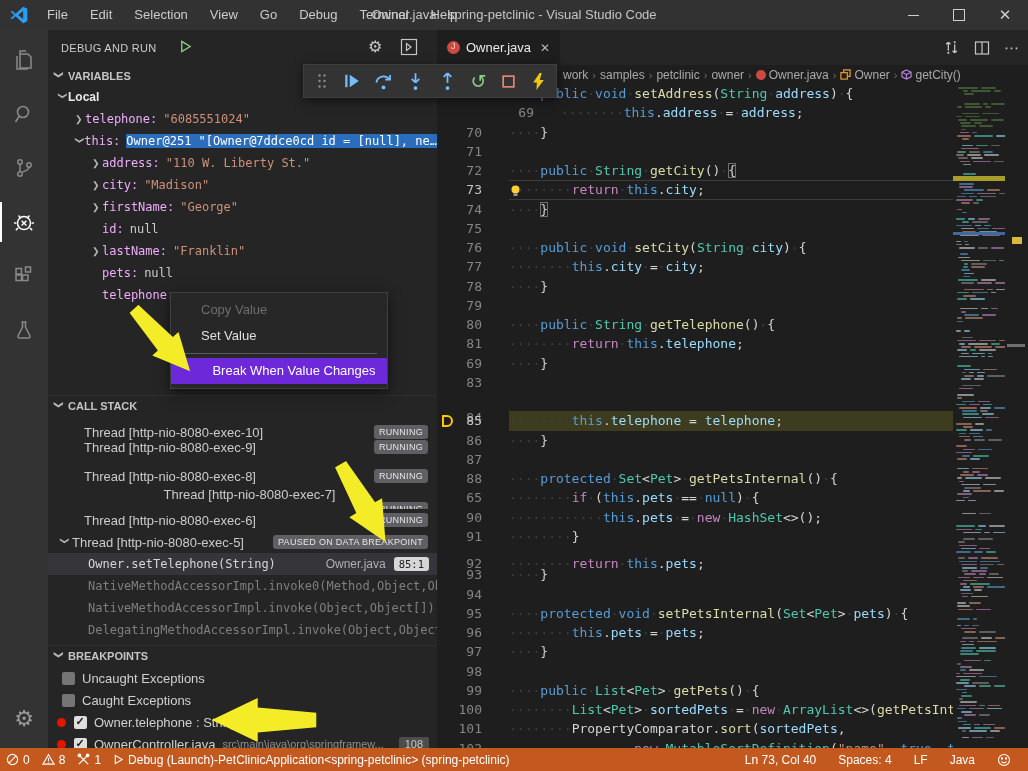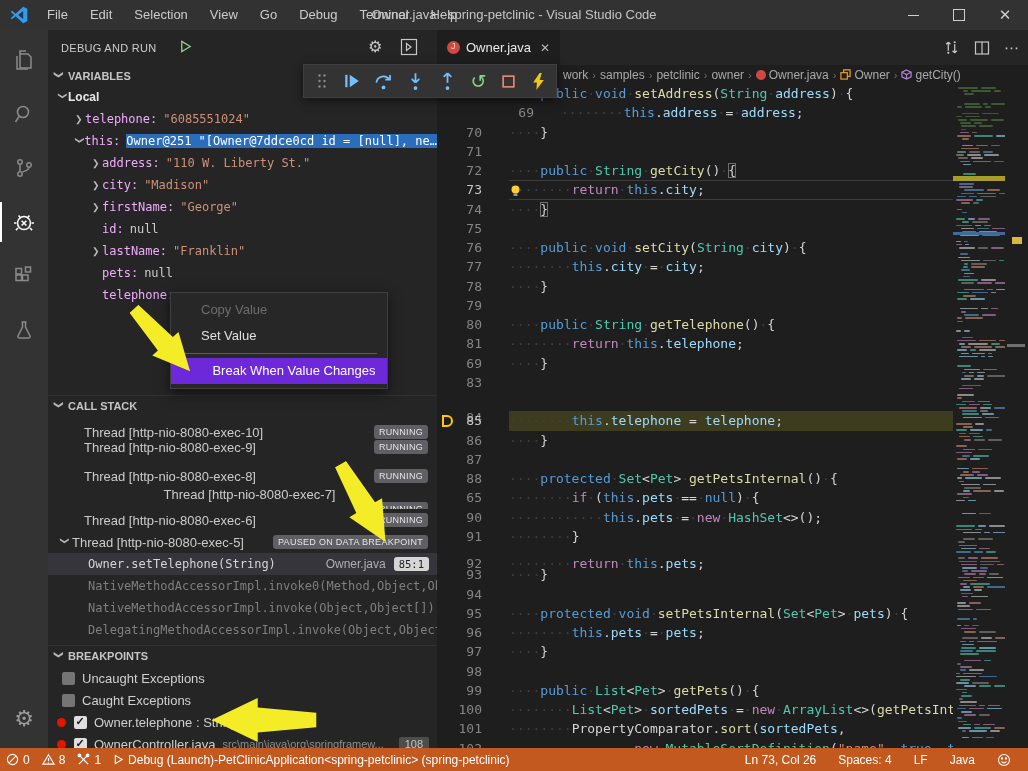--- a/index.html
+++ b/index.html
@@ -968,21 +968,21 @@
       <div class="stseg">
         <span>
           <svg width="11" height="11" viewBox="0 0 12 12" fill="none" stroke="#fff" stroke-width="1.2">
             <path d="M2.5 1.5 10 6 2.5 10.5z"></path>
           </svg>
         </span>
         <span>Debug (Launch)-PetClinicApplication&lt;spring-petclinic&gt; (spring-petclinic)</span>
       </div>
       <div class="stright">
         <div class="stseg">
-          <span>Ln 73, Col 26</span>
+          <span>Ln 73, Col 40</span>
         </div>
         <div class="stseg">
           <span>Spaces: 4</span>
         </div>
         <div class="stseg">
           <span>LF</span>
         </div>
         <div class="stseg">
           <span>Java</span>
         </div>

